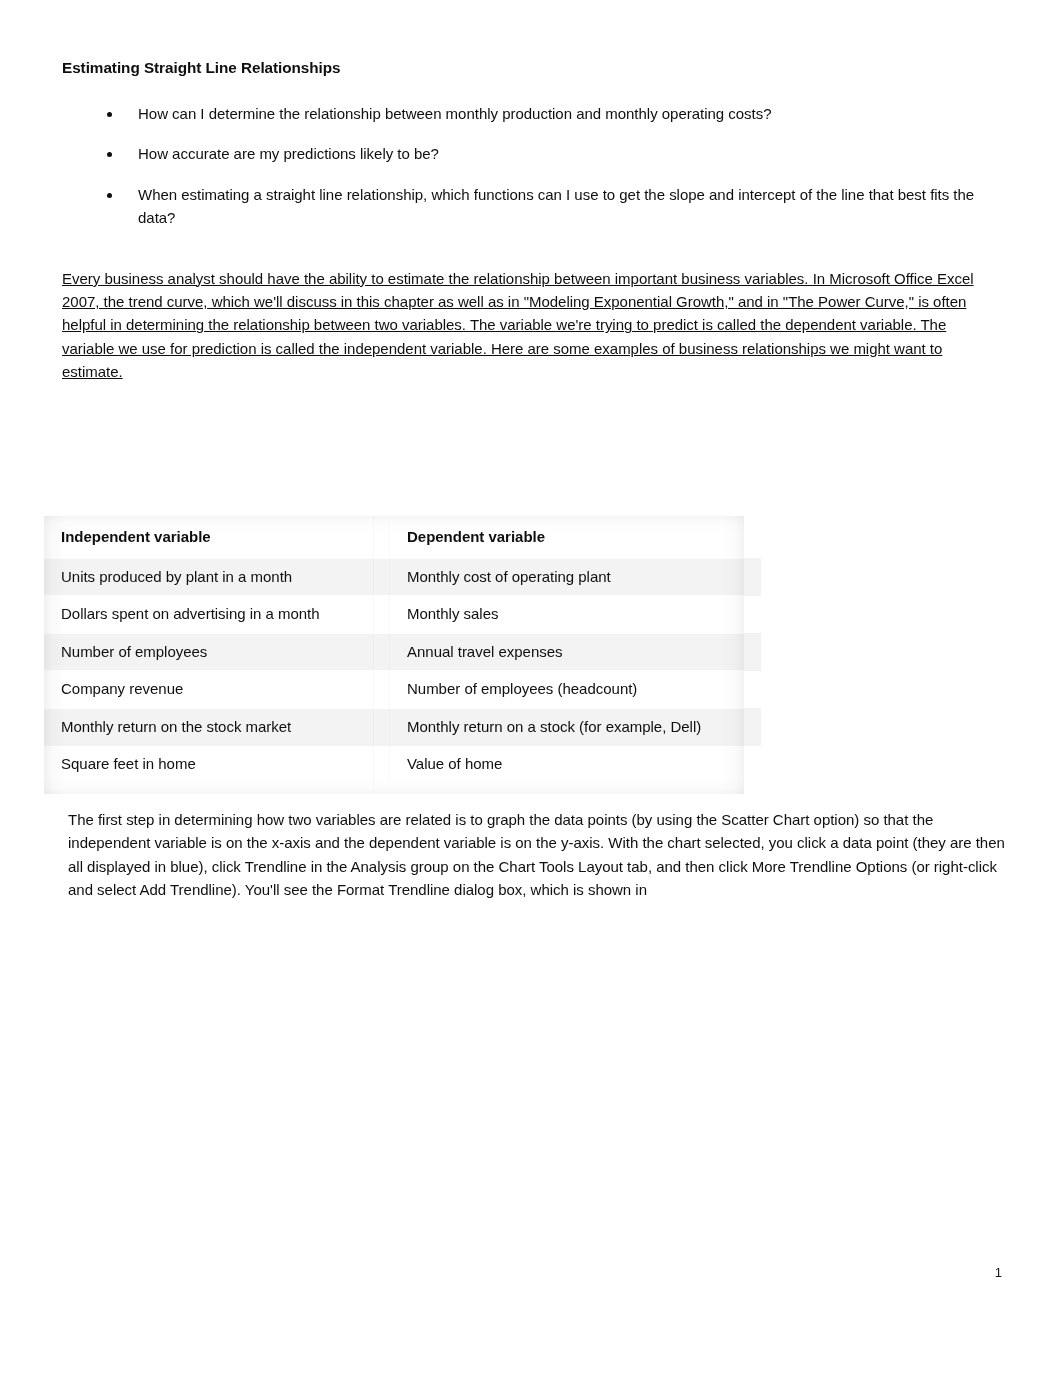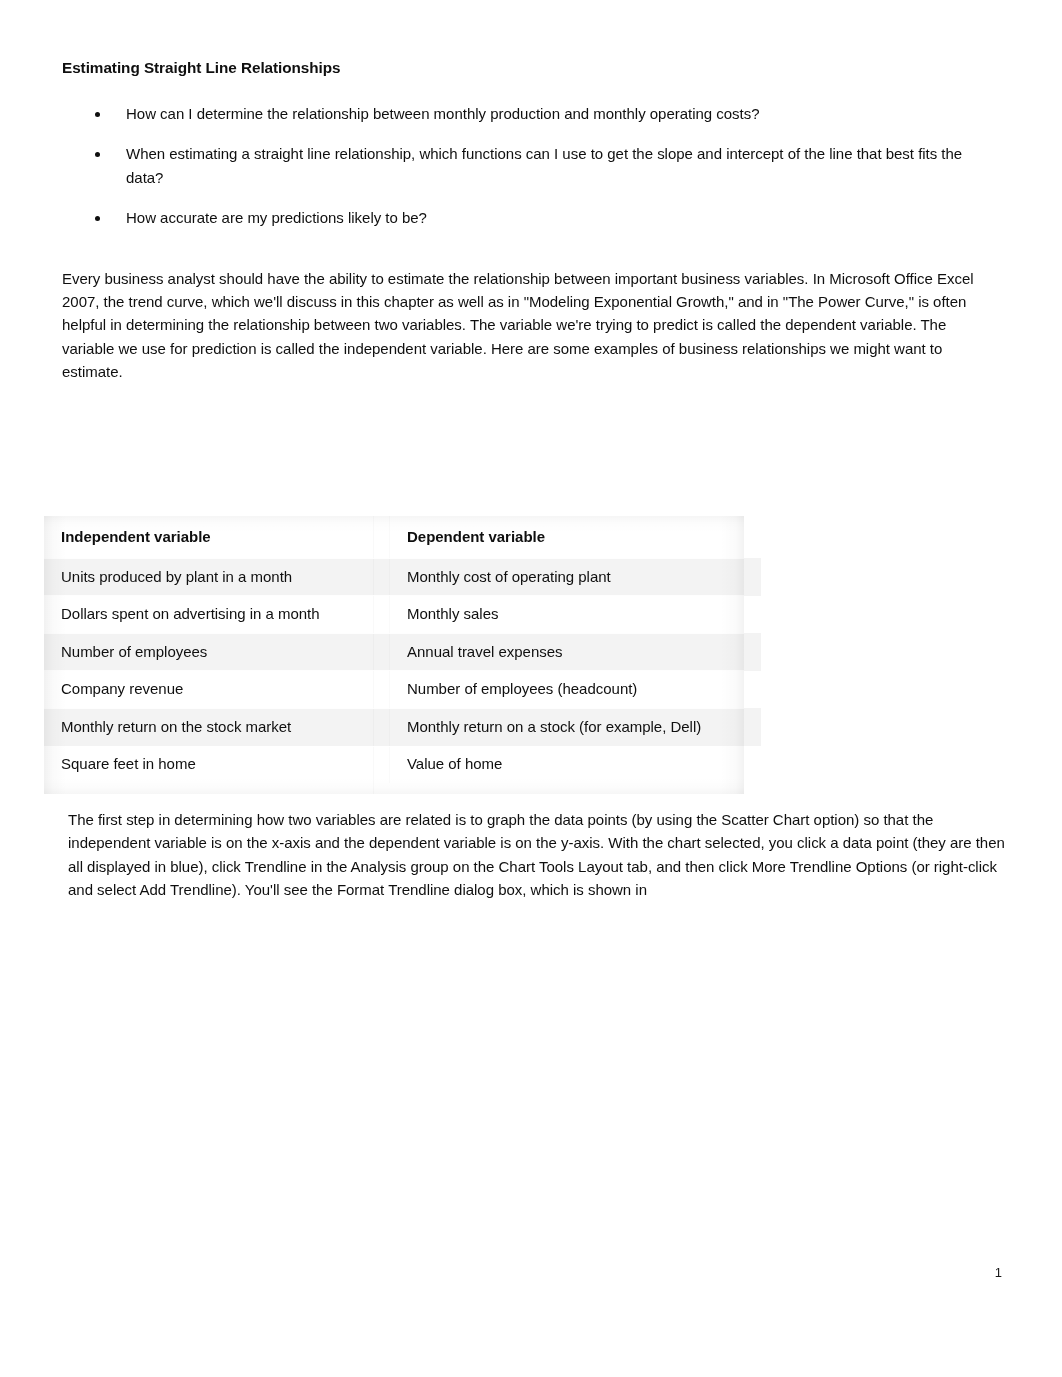--- a/index.html
+++ b/index.html
@@ -46,26 +46,27 @@
     text-align: left;
     letter-spacing: -0.02px;
   }
 
   .para-intro {
     margin-top: 38px;
   }
 
   .para-body {
     margin-top: 37px;
+    text-decoration: underline;
   }
 
   
   .bullets {
     list-style: none;
-    margin: 0;
+    margin: 12px;
     padding: 0;
     margin-top: 24px;
   }
   .bullets li {
     position: relative;
     padding-left: 64px;
     font-size: 15px;
     line-height: 23.4px;
     letter-spacing: -0.02px;
   }
@@ -192,25 +193,25 @@
     <h1 class="doc-title">Estimating Straight Line Relationships</h1>
 
 
     <ul class="bullets">
       <li>
         <span class="dot"></span>
         <span>How can I determine the relationship between monthly production and monthly operating costs?</span>
       </li>
       <li class="gap-lg">
         <span class="dot"></span>
-        <span>When estimating a straight line relationship, which functions can I use to get the slope and intercept of the line that best fits the data?</span>
+        <span>How accurate are my predictions likely to be?</span>
       </li>
       <li class="gap-lg">
         <span class="dot"></span>
-        <span>How accurate are my predictions likely to be?</span>
+        <span>When estimating a straight line relationship, which functions can I use to get the slope and intercept of the line that best fits the data?</span>
       </li>
     </ul>
 
     <p class="para para-body">Every business analyst should have the ability to estimate the relationship between important business variables. In Microsoft Office Excel 2007, the trend curve, which we'll discuss in this chapter as well as in "Modeling Exponential Growth," and in "The Power Curve," is often helpful in determining the relationship between two variables. The variable we're trying to predict is called the dependent variable. The variable we use for prediction is called the independent variable. Here are some examples of business relationships we might want to estimate.</p>
 
   </div>
 
   <div class="table-wrap">
     <table class="tbl">
       <thead>

